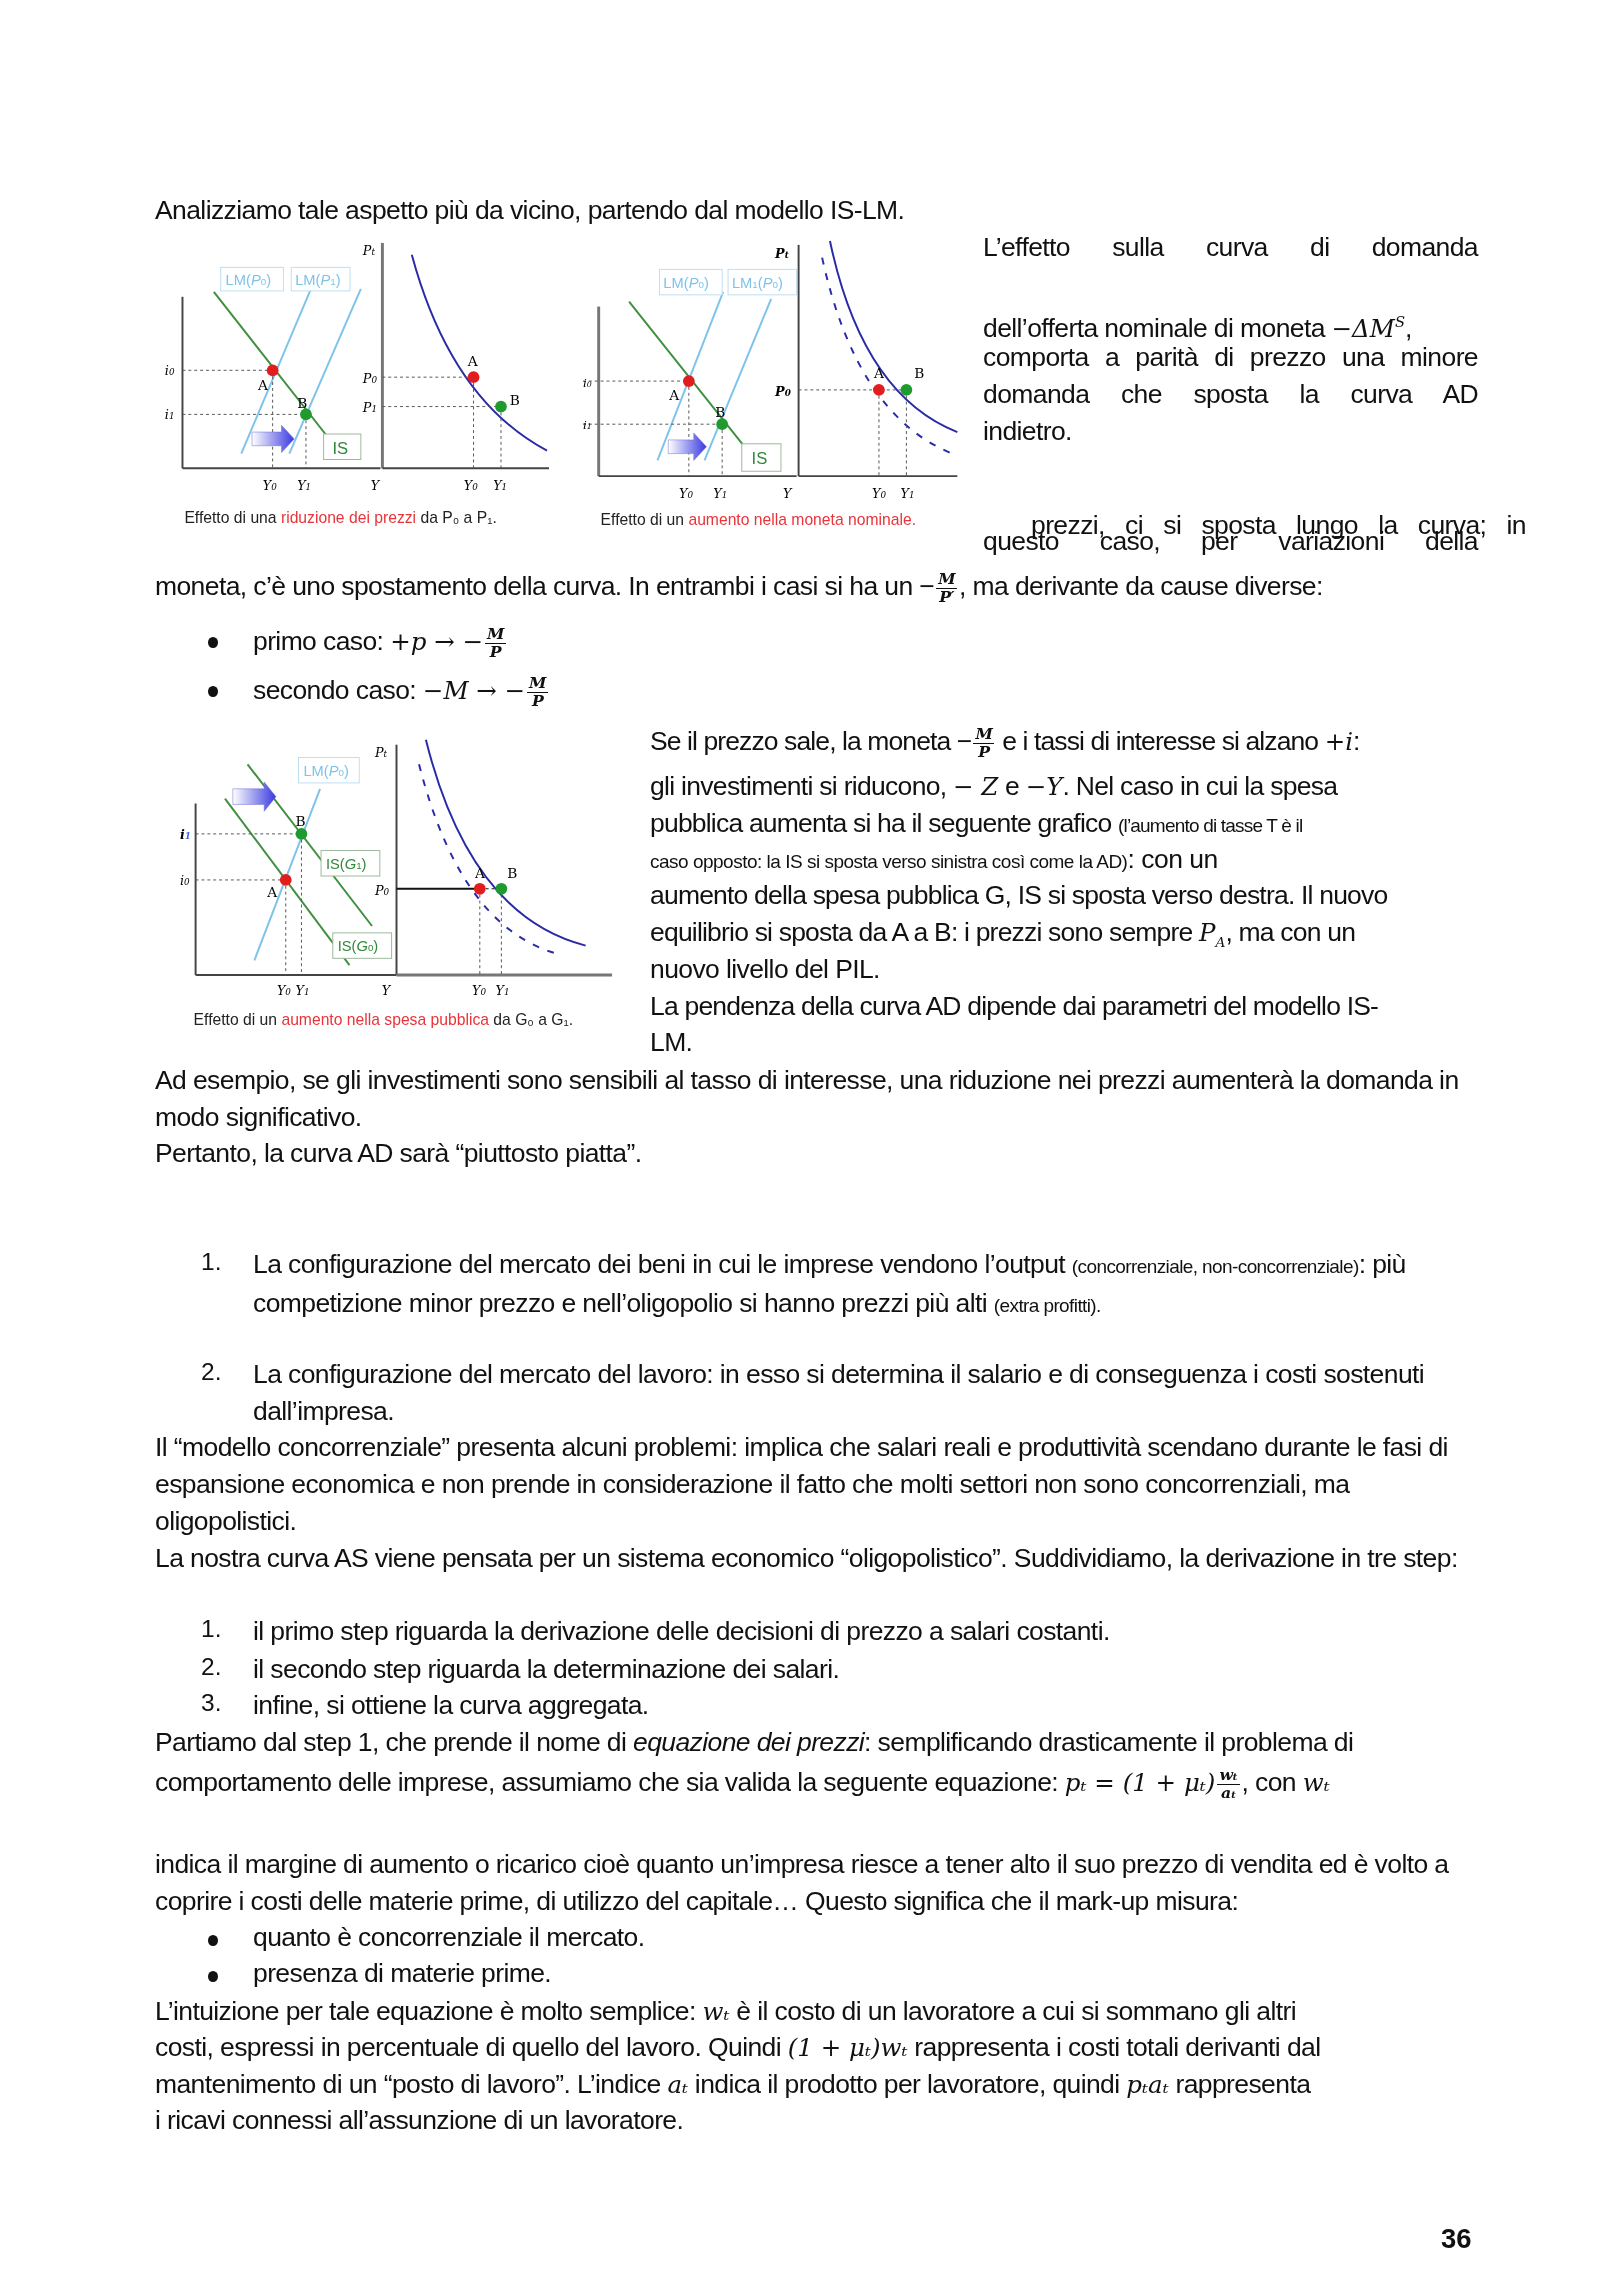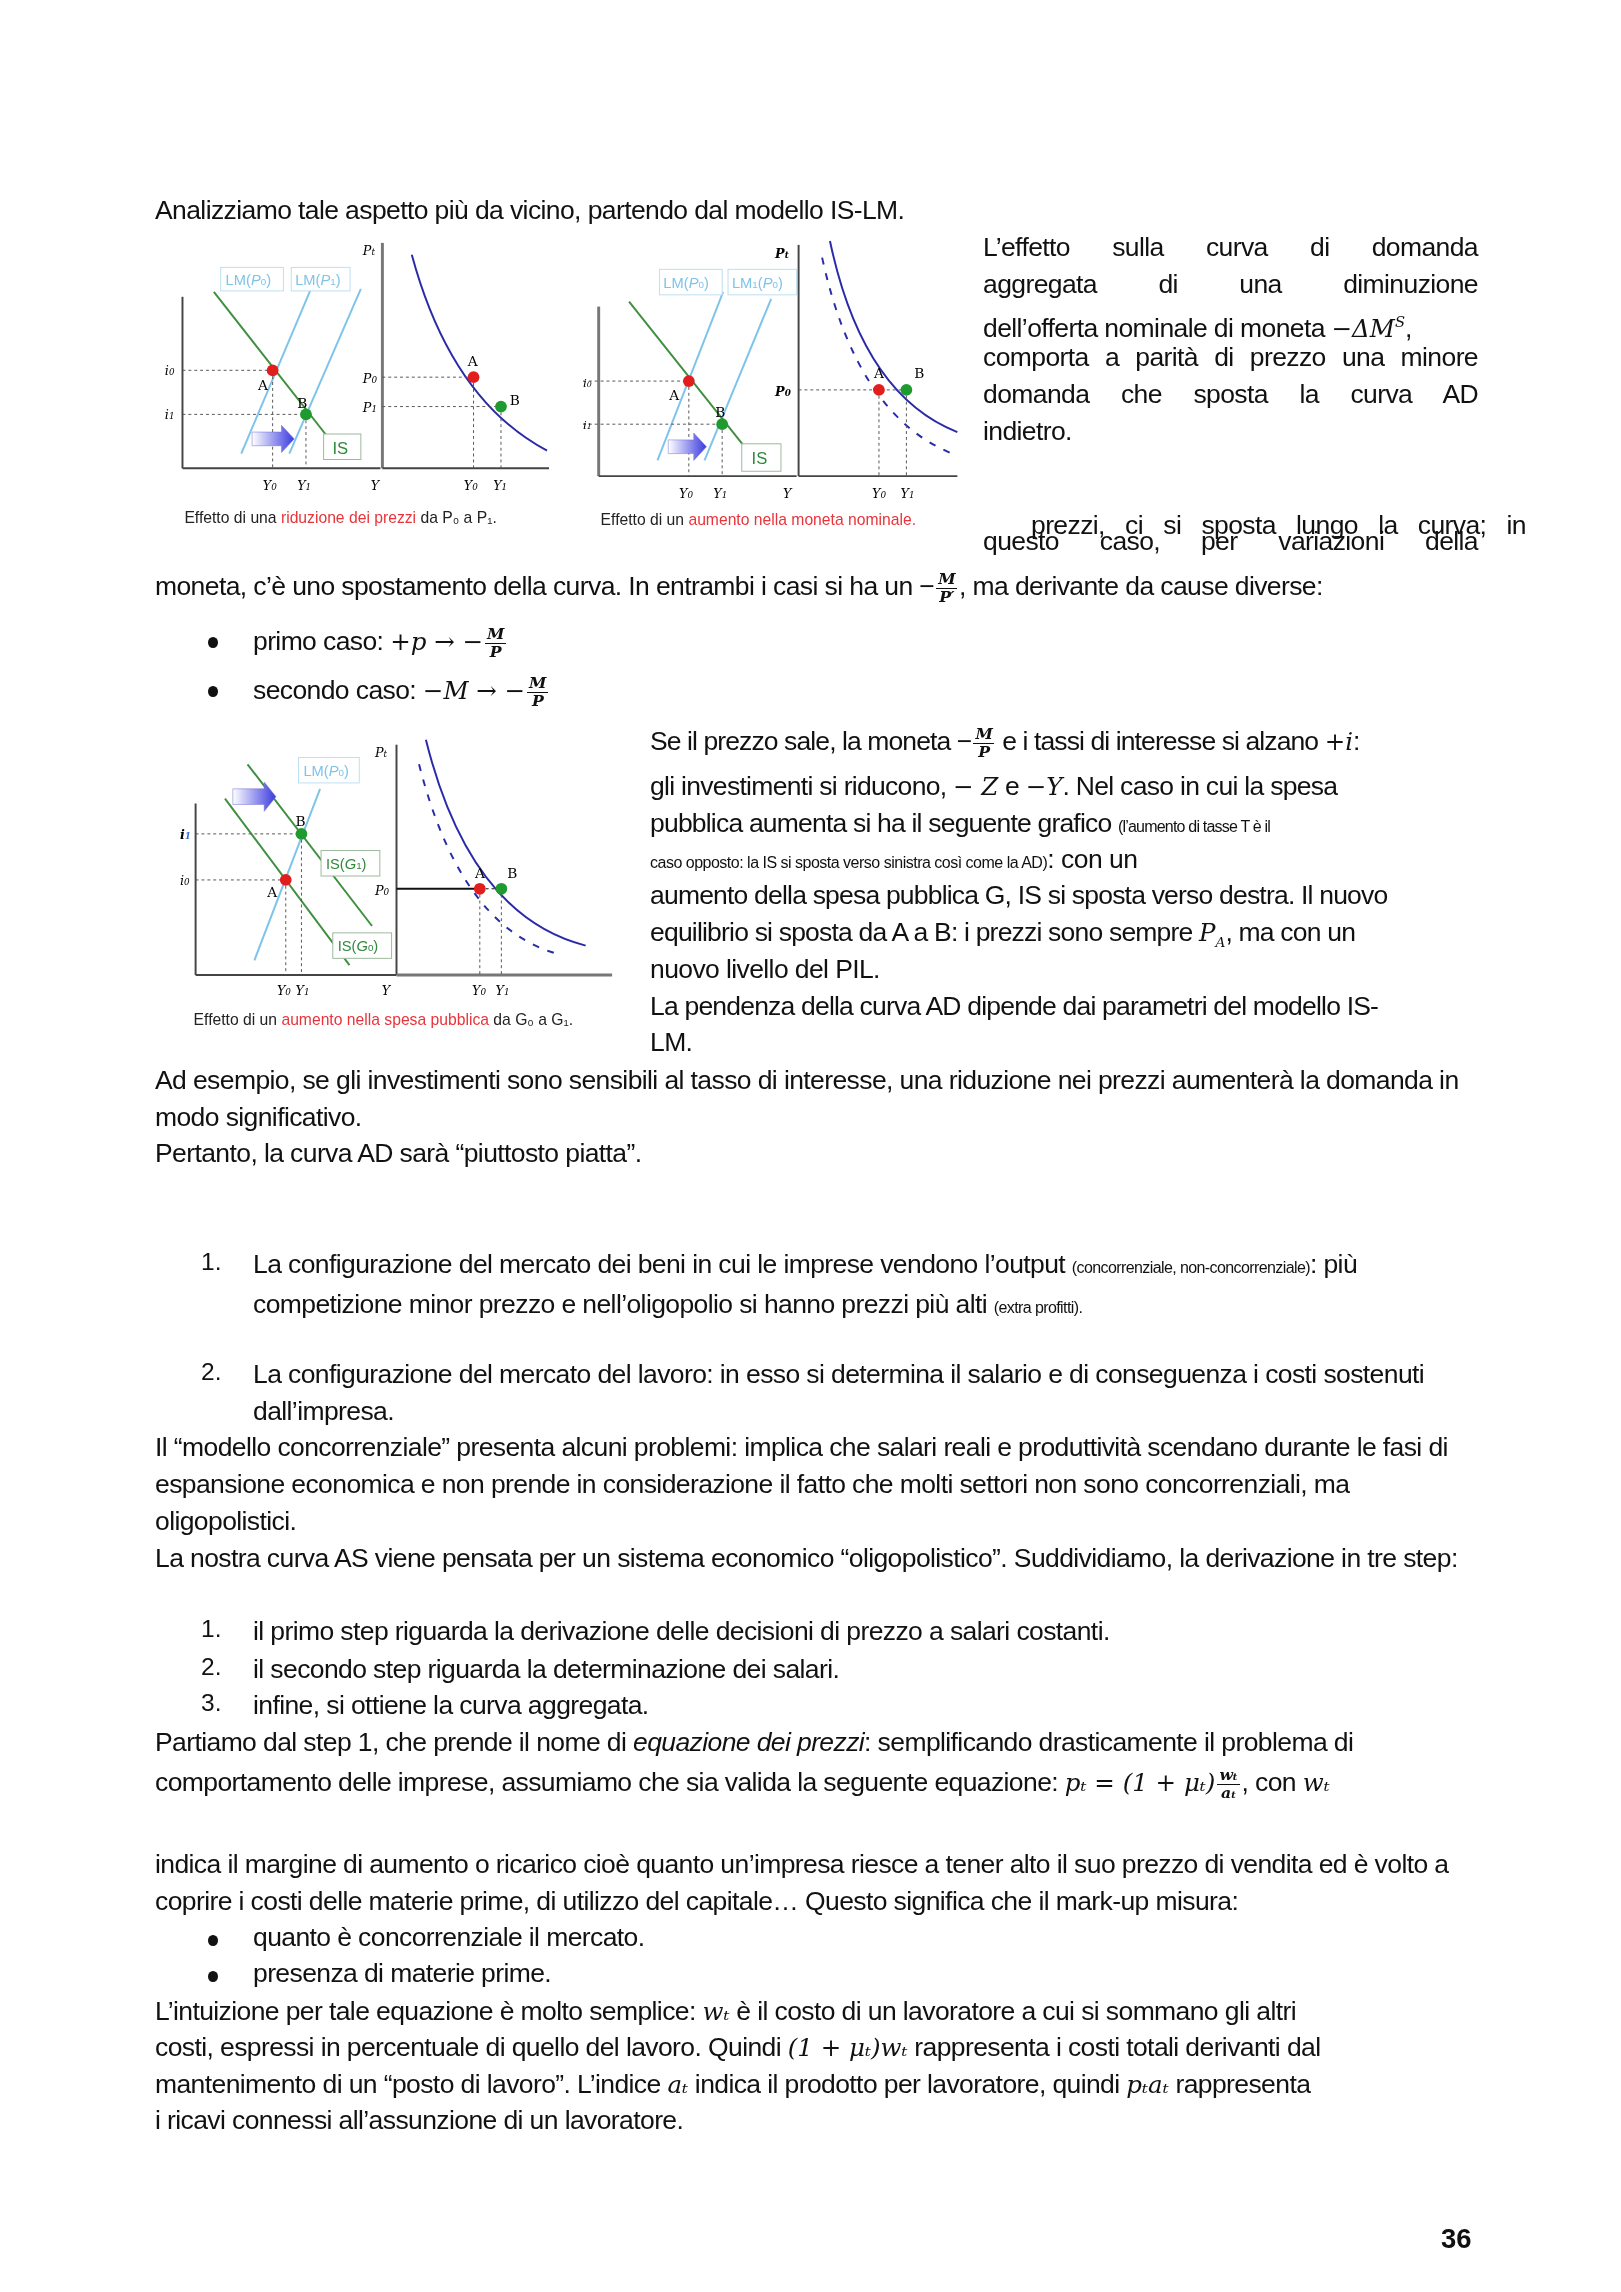--- a/index.html
+++ b/index.html
@@ -2,21 +2,21 @@
 <html><head>
 <meta charset="utf-8">
 <style>
   html, body { margin:0; padding:0; background:#ffffff; }
   body { width:1621px; height:2293px; position:relative; overflow:hidden;
          font-family:"Liberation Sans", sans-serif; color:#111; }
   .page { position:absolute; left:0; top:0; width:1621px; height:2293px; }
   .txt { position:absolute; font-size:26.5px; line-height:37px; letter-spacing:-0.6px; white-space:nowrap; }
   .just { white-space:normal; text-align:justify; text-align-last:justify; }
   .block { position:absolute; font-size:26.5px; line-height:37px; letter-spacing:-0.6px; }
-  .small { font-size:16px; }
+  .small { font-size:19px; }
   .m { font-family:"DejaVu Serif", serif; font-style:italic; font-size:24.5px; letter-spacing:0; }
   .frac { display:inline-flex; flex-direction:column; align-items:center; vertical-align:middle;
           font-family:"DejaVu Serif", serif; font-style:italic; font-weight:bold; font-size:15.7px; line-height:16.7px; margin:0 2px; }
   .frac .num { border-bottom:1.5px solid #111; padding:0 2px; }
   .bullet { position:absolute; width:9.8px; height:10.8px; border-radius:50%; background:#111; }
   .num-mark { position:absolute; font-size:24.5px; }
   .fig { position:absolute; }
   .caption { position:absolute; font-size:15.7px; font-family:"Liberation Sans", sans-serif; color:#222; white-space:nowrap; letter-spacing:0; }
   .caption .red { color:#e8343a; }
   .lbl { font-family:"DejaVu Serif", serif; font-style:italic; }
@@ -142,21 +142,20 @@
       <text x="196" y="166" font-size="13" font-family="DejaVu Serif, serif" font-style="italic" font-weight="bold">P<tspan font-size="9">0</tspan></text>
       <text x="295" y="270" font-size="13" font-family="DejaVu Serif, serif" font-style="italic">Y<tspan font-size="9">0</tspan></text>
       <text x="324" y="270" font-size="13" font-family="DejaVu Serif, serif" font-style="italic">Y<tspan font-size="9">1</tspan></text>
     </svg>
     <div class="caption" style="left:17.6px; top:278px;">
       <span>Effetto di un </span><span class="red">aumento nella moneta nominale.</span><span></span>
     </div>
   </div>
 
   <div class="txt just" style="left:983px; top:229px; width:495px;">L’effetto sulla curva di domanda</div>
-  <div class="txt just" style="left:983px; top:266px; width:495px;">aggregata di una diminuzione</div>
   <div class="txt" style="left:983px; top:303px;"><span>dell’offerta nominale di moneta </span><span class="m">−ΔM</span><sup class="m" style="font-size:14.7px;">S</sup><span>,</span></div>
   <div class="txt just" style="left:983px; top:339px; width:495px;">comporta a parità di prezzo una minore</div>
   <div class="txt just" style="left:983px; top:376px; width:495px;">domanda che sposta la curva AD</div>
   <div class="txt" style="left:983px; top:413px;">indietro.</div>
   <div class="txt just" style="left:983px; top:507px; width:495px;margin-left:48px;">prezzi, ci si sposta lungo la curva; in</div>
   <div class="txt just" style="left:983px; top:523px; width:495px;">questo caso, per variazioni della</div>
 
   <div class="txt" style="left:155px; top:568px;">
     <span>moneta, c’è uno spostamento della curva. In entrambi i casi si ha un −</span><span class="frac">
         <span class="num">M</span>

